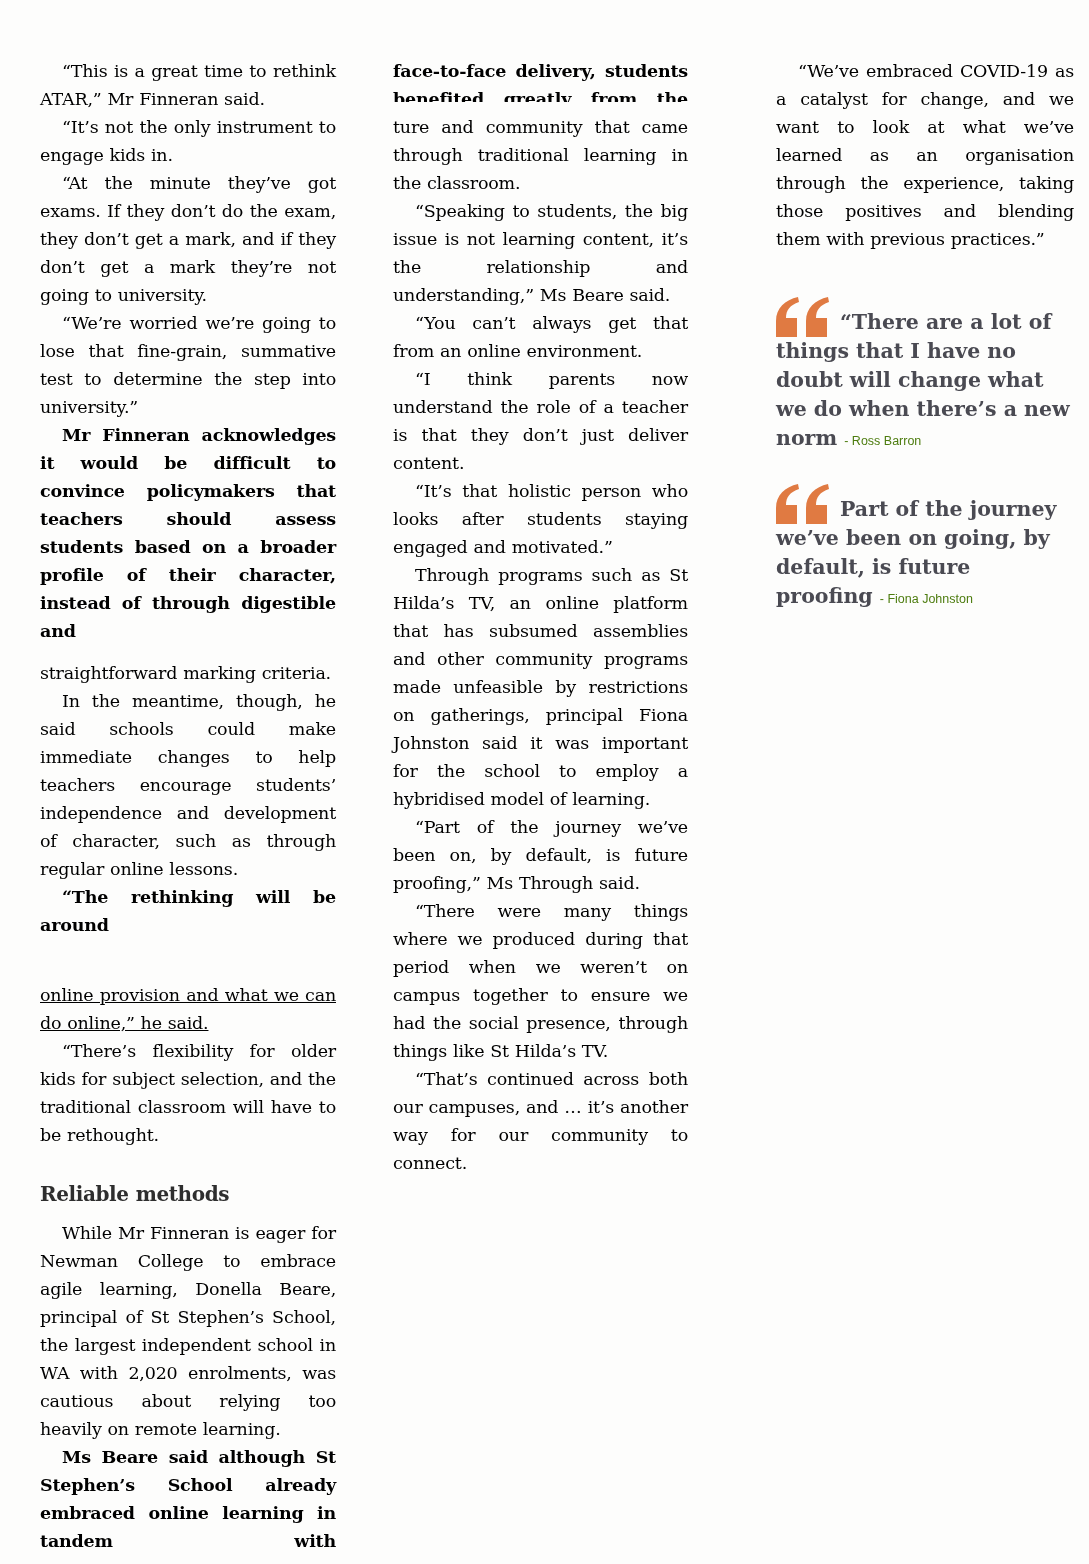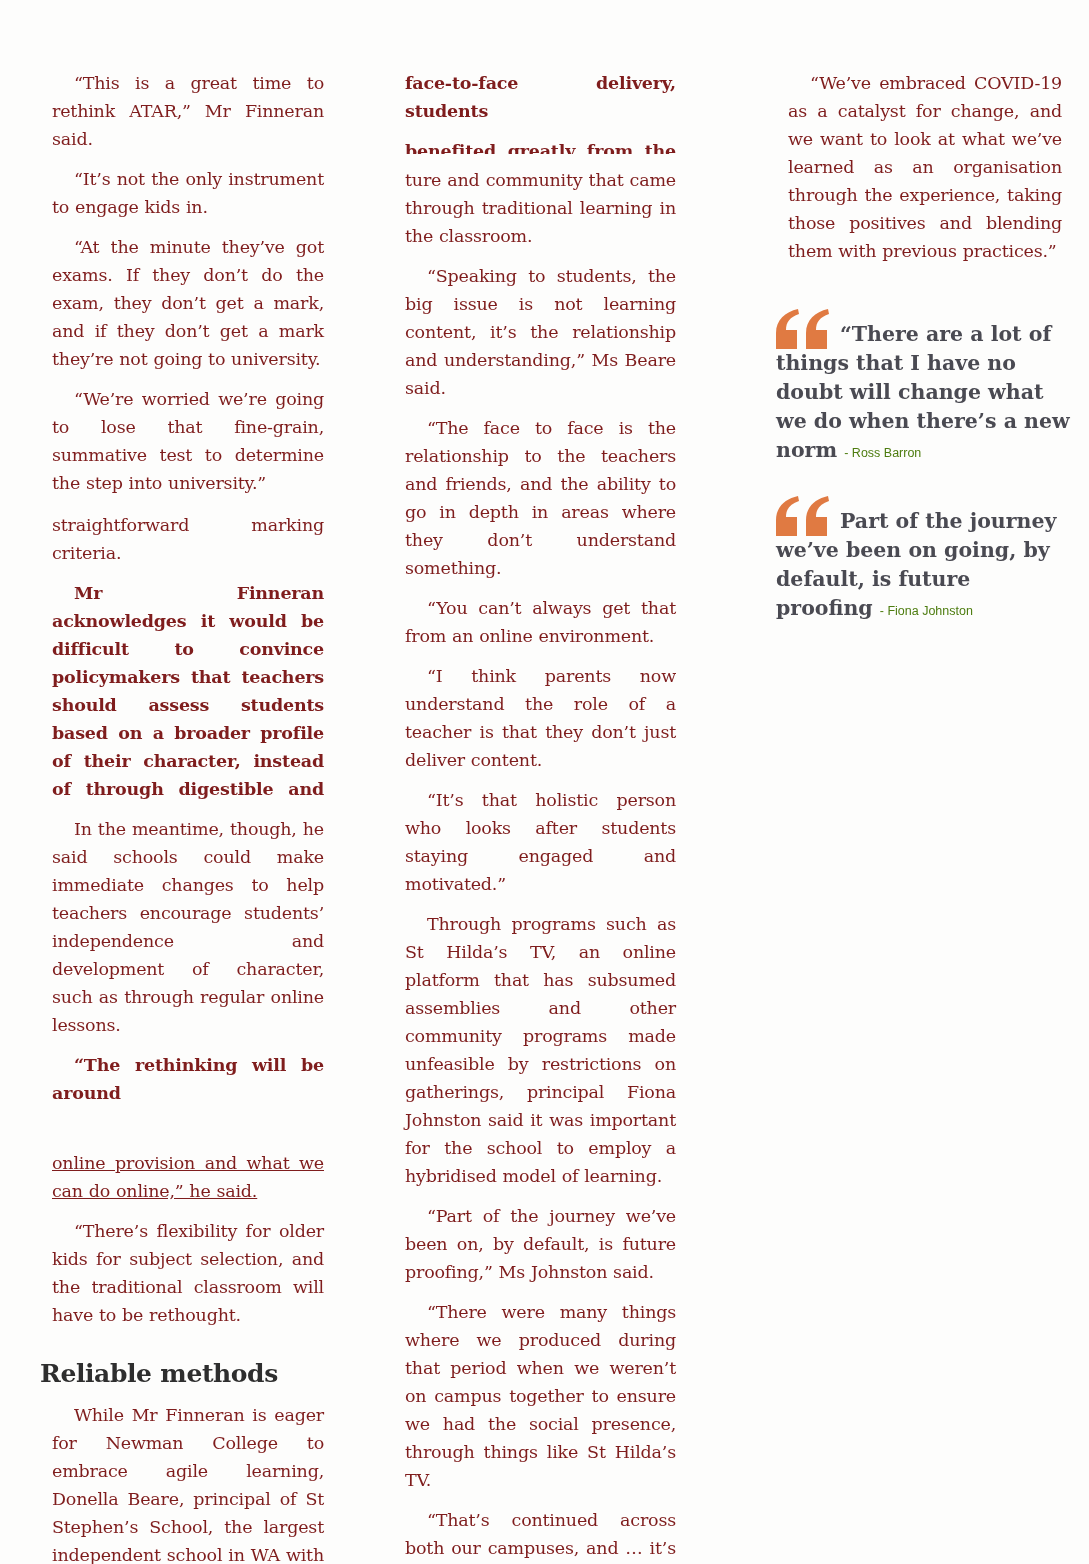--- a/index.html
+++ b/index.html
@@ -17,36 +17,36 @@
   }
   .col {
     position: absolute;
     top: 57px;
   }
   .col-left   { left: 40px;  width: 296px; }
   .col-middle { left: 393px; width: 295px; }
   .col-right  { left: 776px; width: 298px; }
 
   .blk {
-    margin: 12px;
+    margin: 0;
     font-size: 17.5px;
     line-height: 28px;
-    color: #7f1d1d;
+    color: #000000;
     text-align: justify;
     letter-spacing: -0.2px;
     word-spacing: 0.5px;
   }
   .indent { text-indent: 22px; }
   .jlast  { text-align-last: justify; font-weight: bold; }
   .clip   { height: 17px; overflow: hidden; margin-bottom: 11px; }
   .gap-sm { margin-top: 14px; }
   .gap-lg { margin-top: 42px; text-decoration: underline; }
 
   h2.blk {
-    font-size: 25px;
+    font-size: 20px;
     line-height: 30px;
     font-weight: bold;
     color: #2e2e2e;
     margin: 30px 0 10px 0;
     text-align: left;
     letter-spacing: -0.4px;
   }
 
   .pullquote {
     margin-top: 44px;
@@ -77,42 +77,41 @@
 </head>
 <body>
 
 <div class="page">
 
   <div class="col col-left">
       <p class="blk indent">“This is a great time to rethink ATAR,” Mr Finneran said.</p>
       <p class="blk indent">“It’s not the only instrument to engage kids in.</p>
       <p class="blk indent">“At the minute they’ve got exams. If they don’t do the exam, they don’t get a mark, and if they don’t get a mark they’re not going to university.</p>
       <p class="blk indent">“We’re worried we’re going to lose that fine-grain, summative test to determine the step into university.”</p>
+      <p class="blk indent jlast">Mr Finneran acknowledges it would be difficult to convince policymakers that teachers should assess students based on a broader profile of their character, instead of through digestible and</p>
       <p class="blk gap-sm">straightforward marking criteria.</p>
-      <p class="blk indent jlast">Mr Finneran acknowledges it would be difficult to convince policymakers that teachers should assess students based on a broader profile of their character, instead of through digestible and</p>
       <p class="blk indent">In the meantime, though, he said schools could make immediate changes to help teachers encourage students’ independence and development of character, such as through regular online lessons.</p>
       <p class="blk indent jlast">“The rethinking will be around</p>
       <p class="blk gap-lg">online provision and what we can do online,” he said.</p>
       <p class="blk indent">“There’s flexibility for older kids for subject selection, and the traditional classroom will have to be rethought.</p>
       <h2 class="blk">Reliable methods</h2>
       <p class="blk indent">While Mr Finneran is eager for Newman College to embrace agile learning, Donella Beare, principal of St Stephen’s School, the largest independent school in WA with 2,020 enrolments, was cautious about relying too heavily on remote learning.</p>
       <p class="blk indent jlast">Ms Beare said although St Stephen’s School already embraced online learning in tandem with</p>
     </div>
 
   <div class="col col-middle">
       <p class="blk jlast">face-to-face delivery, students</p>
       <p class="blk jlast clip">benefited greatly from the struc-</p>
       <p class="blk">ture and community that came through traditional learning in the classroom.</p>
       <p class="blk indent">“Speaking to students, the big issue is not learning content, it’s the relationship and understanding,” Ms Beare said.</p>
-      <p class="blk indent">“The face to face is the relationship to the teachers and friends, and the ability to go in depth in areas where they don’t understand something.</p>
       <p class="blk indent">“You can’t always get that from an online environment.</p>
       <p class="blk indent">“I think parents now understand the role of a teacher is that they don’t just deliver content.</p>
       <p class="blk indent">“It’s that holistic person who looks after students staying engaged and motivated.”</p>
       <p class="blk indent">Through programs such as St Hilda’s TV, an online platform that has subsumed assemblies and other community programs made unfeasible by restrictions on gatherings, principal Fiona Johnston said it was important for the school to employ a hybridised model of learning.</p>
-      <p class="blk indent">“Part of the journey we’ve been on, by default, is future proofing,” Ms Johnston said.</p>
+      <p class="blk indent">“Part of the journey we’ve been on, by default, is future proofing,” Ms Through said.</p>
       <p class="blk indent">“There were many things where we produced during that period when we weren’t on campus together to ensure we had the social presence, through things like St Hilda’s TV.</p>
       <p class="blk indent">“That’s continued across both our campuses, and … it’s another way for our community to connect.</p>
     </div>
 
   <div class="col col-right">
     <div>
         <p class="blk indent">“We’ve embraced COVID-19 as a catalyst for change, and we want to look at what we’ve learned as an organisation through the experience, taking those positives and blending them with previous practices.”</p>
       </div>
 
     <div class="pullquote">

